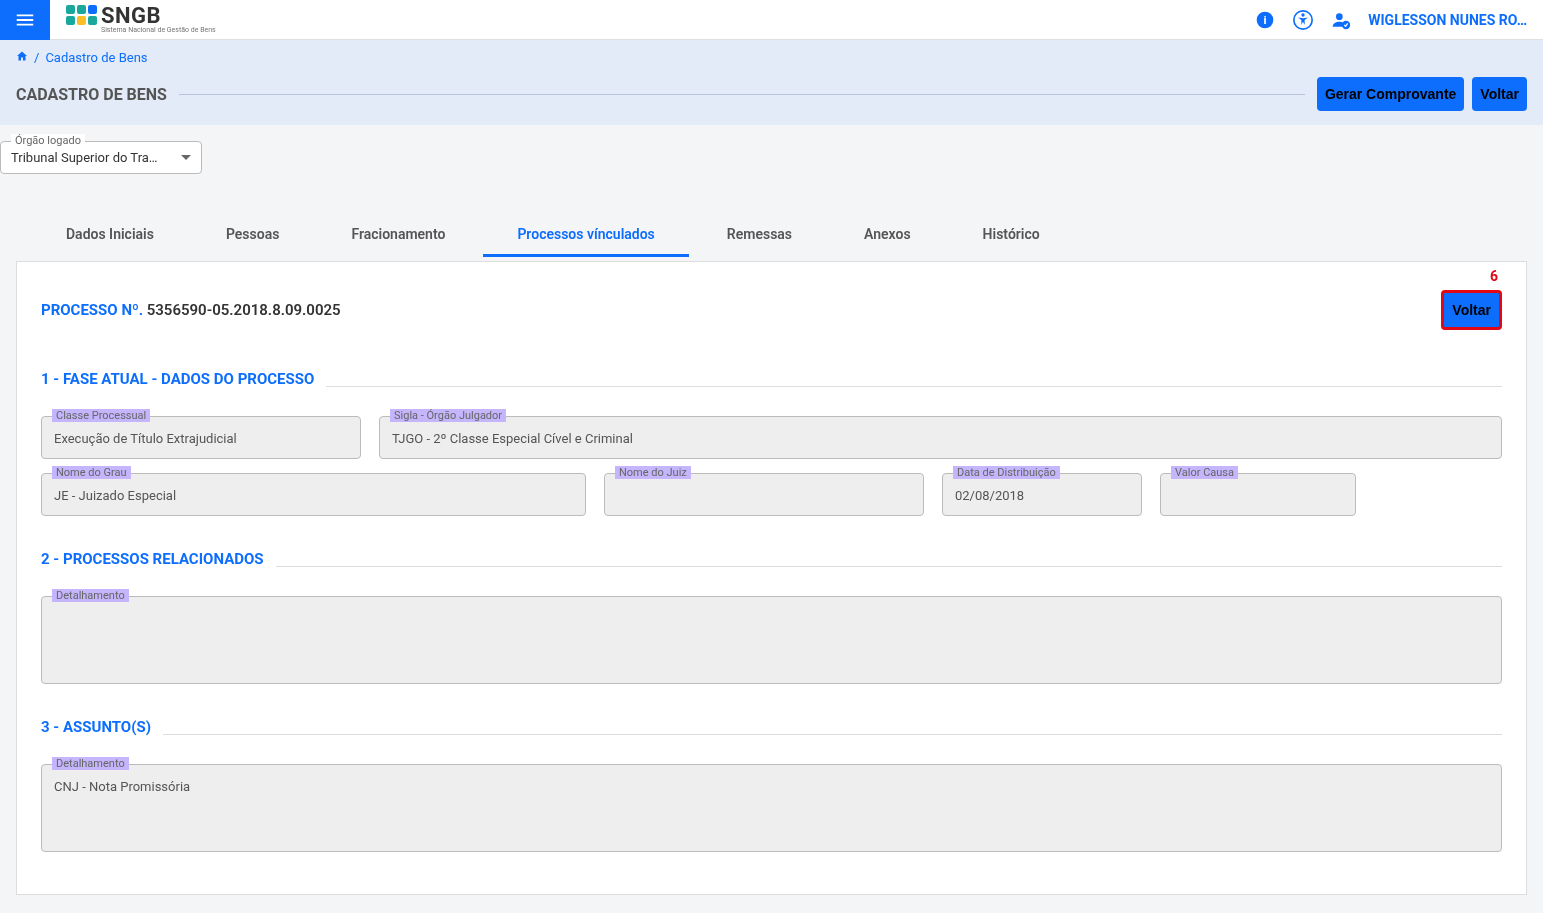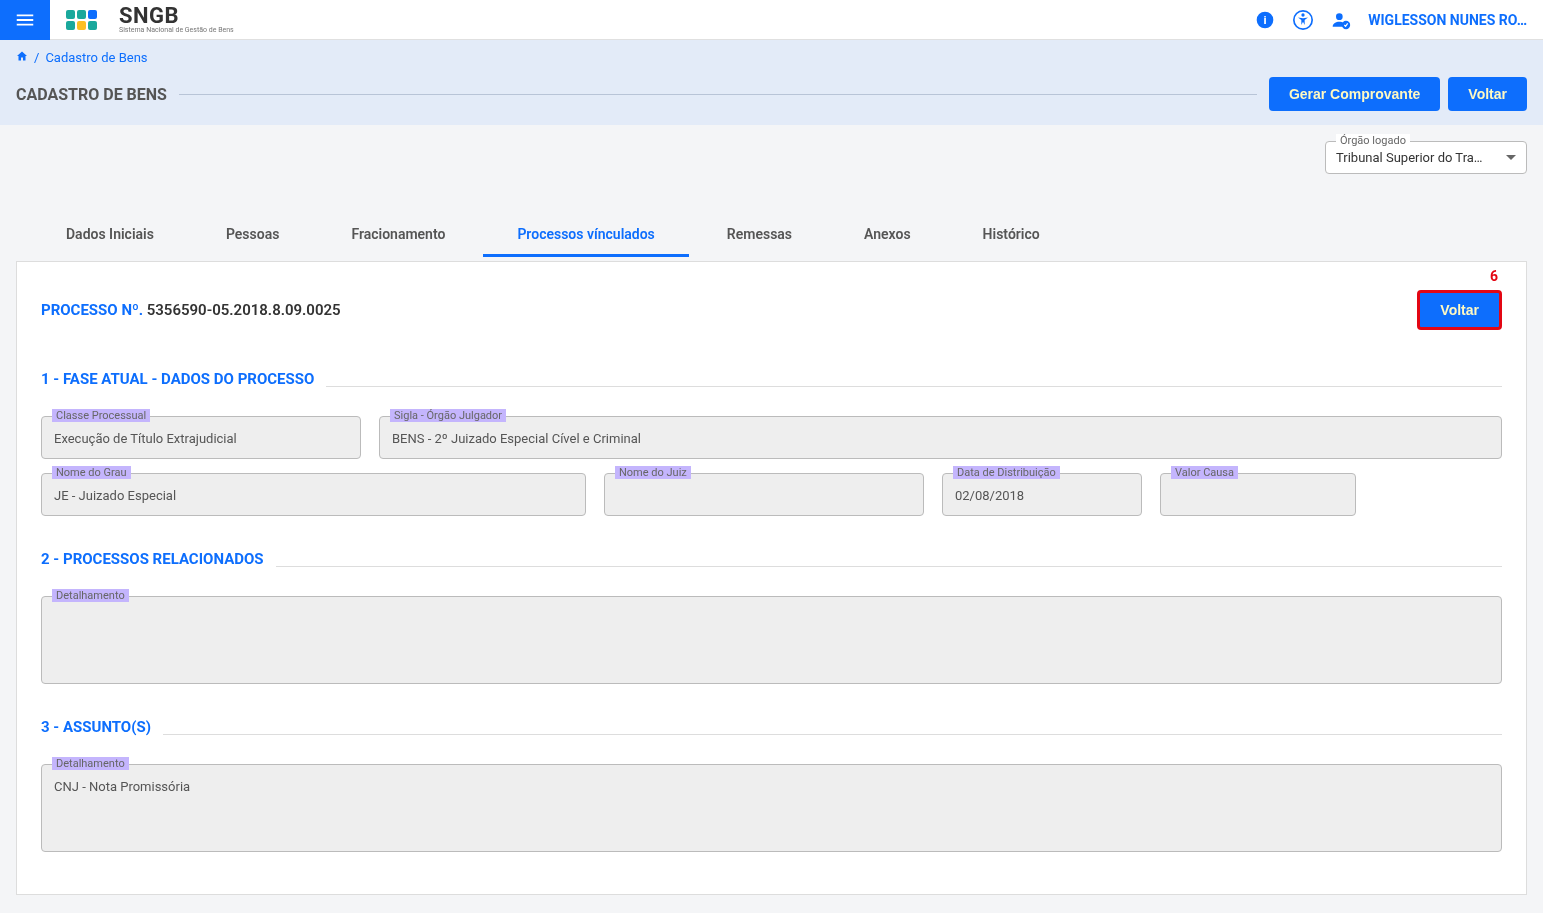--- a/index.html
+++ b/index.html
@@ -1,45 +1,45 @@
 <!DOCTYPE html>
 <html><head>
 <meta charset="utf-8">
 <style>
   * { box-sizing: border-box; margin: 0; padding: 0; }
   body { font-family: -apple-system, BlinkMacSystemFont, "Segoe UI", Roboto, Arial, sans-serif; font-size: 14px; color: #333; background: #f4f5f7; width: 1543px; }
   
   .topbar { display: flex; align-items: center; background: #fff; height: 40px; border-bottom: 1px solid #e0e0e0; }
   .menu-btn { width: 50px; height: 40px; background: #0d6efd; display: flex; align-items: center; justify-content: center; cursor: pointer; }
   .menu-btn svg { width: 22px; height: 22px; fill: #fff; }
-  .logo { display: flex; align-items: center; padding: 0 16px; gap: 22px; }
+  .logo { display: flex; align-items: flex-start; padding: 0 16px; gap: 4px; }
   .logo-mark { display: grid; grid-template-columns: repeat(3, 9px); grid-template-rows: repeat(2, 9px); gap: 2px; }
   .logo-mark span { width: 9px; height: 9px; border-radius: 2px; }
   .logo-text { display: flex; flex-direction: column; line-height: 1; }
   .logo-text .big { font-size: 22px; font-weight: 700; color: #333; letter-spacing: .5px; }
   .logo-text .small { font-size: 7px; color: #777; }
   .topbar-spacer { flex: 1; }
   .topbar-icons { display: flex; align-items: center; gap: 16px; padding: 0 16px; }
   .icon-btn { width: 22px; height: 22px; display: flex; align-items: center; justify-content: center; cursor: pointer; }
   .icon-btn svg { width: 20px; height: 20px; fill: #0d6efd; }
   .user-name { font-size: 14px; font-weight: 700; color: #0d6efd; max-width: 180px; white-space: nowrap; overflow: hidden; text-overflow: ellipsis; }
   
   .breadcrumb-bar { background: #e3ebf8; padding: 10px 16px 6px; }
   .breadcrumb { display: flex; align-items: center; gap: 6px; font-size: 13px; }
   .breadcrumb .home svg { width: 12px; height: 12px; fill: #0d6efd; }
   .breadcrumb .sep { color: #0d6efd; }
   .breadcrumb .crumb { color: #0d6efd; cursor: pointer; }
   
   .page-head { background: #e3ebf8; padding: 6px 16px 14px; display: flex; align-items: center; }
   .page-title { font-size: 16px; font-weight: 700; color: #555; white-space: nowrap; }
   .page-rule { flex: 1; height: 1px; background: #b8c4d7; margin-left: 12px; margin-right: 12px; }
-  .btn { background: #0d6efd; color: #fef9c3; border: none; border-radius: 4px; padding: 9px 20px; font-size: 14px; font-weight: 600; cursor: pointer; }
+  .btn { background: #0d6efd; color: #000000; border: none; border-radius: 4px; padding: 9px 8px; font-size: 14px; font-weight: 600; cursor: pointer; }
   .btn + .btn { margin-left: 8px; }
   
-  .org-wrap { display: flex; justify-content: flex-end; padding: 16px 16px 0; margin-left: 48px; }
+  .org-wrap { display: flex; padding: 16px 0 0; }
   .fieldset { position: relative; border: 1px solid #bbb; border-radius: 4px; padding: 10px 10px; background: #fff; }
   .fieldset .legend { position: absolute; top: -8px; left: 10px; background: inherit; padding: 0 4px; font-size: 11px; color: #666; }
   .select-box { width: 180px; display: flex; align-items: center; justify-content: space-between; font-size: 13px; color: #333; }
   .select-box .val { white-space: nowrap; overflow: hidden; text-overflow: ellipsis; }
   .select-box .caret { width: 0; height: 0; border-left: 5px solid transparent; border-right: 5px solid transparent; border-top: 5px solid #666; margin-left: 8px; }
   
   .tabs { display: flex; gap: 4px; padding: 40px 32px 0; }
   .tab { padding: 12px 34px; font-size: 14px; font-weight: 600; color: #555; cursor: pointer; border-bottom: 3px solid transparent; }
   .tab.active { color: #0d6efd; border-bottom-color: #0d6efd; }
   
@@ -171,21 +171,21 @@
     <span class="section-title">1 - FASE ATUAL - DADOS DO PROCESSO</span>
     <div class="section-rule"></div>
   </div>
   <div class="fields-row">
     <div class="field-ro w-s">
       <span class="legend">Classe Processual</span>
       <span>Execução de Título Extrajudicial</span>
     </div>
     <div class="field-ro w-flex">
       <span class="legend">Sigla - Órgão Julgador</span>
-      <span>BENS - 2º Juizado Especial Cível e Criminal</span>
+      <span>TJGO - 2º Classe Especial Cível e Criminal</span>
     </div>
   </div>
   <div class="fields-row">
     <div class="field-ro w-m">
       <span class="legend">Nome do Grau</span>
       <span>JE - Juizado Especial</span>
     </div>
     <div class="field-ro w-s">
       <span class="legend">Nome do Juiz</span>
       <span></span>

